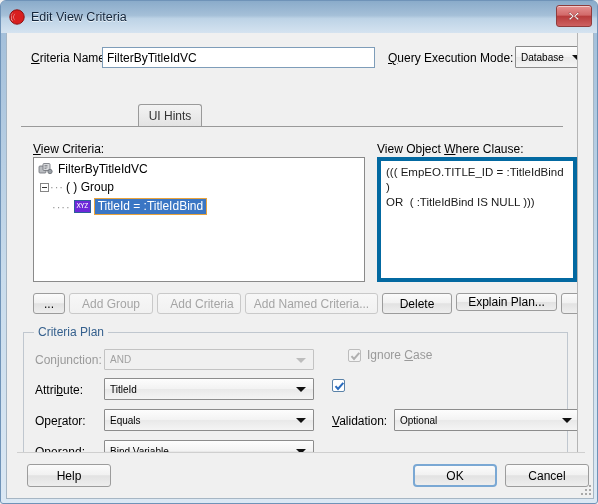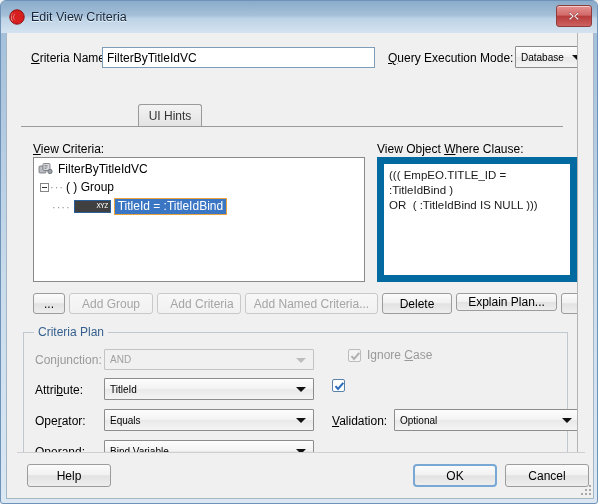--- a/index.html
+++ b/index.html
@@ -97,21 +97,21 @@
   }
   .btn.disabled{color:#a5a5a5;border-color:#c9c9c9;
     background:linear-gradient(to bottom,#f7f7f7 0%,#f1f1f1 100%);}
   .btn.default{border:2px solid #7aa8d4;border-radius:4px;}
 
   
   .panel{
     box-sizing:border-box;background:#fff;border:1px solid #8a8a8a;
     overflow:hidden;position:relative;
   }
-  .panel.readonly{background:#fff;border:7px solid #0369a1;}
+  .panel.readonly{background:#fff;border:4px solid #0369a1;}
 
   
   .tabstrip{position:absolute;left:14px;top:70px;width:542px;height:24px;}
   .tab{
     position:absolute;top:0;height:23px;box-sizing:border-box;
     display:flex;align-items:center;justify-content:center;
     font-size:12px;border:1px solid #9a9a9a;border-bottom:none;
     border-radius:3px 3px 0 0;cursor:default;
   }
   .tab.active{background:#fff;color:#000;height:24px;border-color:#9a9a9a;}
@@ -146,22 +146,22 @@
     width:9px;height:9px;box-sizing:border-box;border:1px solid #868686;background:#fff;
     position:relative;flex:none;
   }
   .expander:before{content:"";position:absolute;left:1px;top:3px;width:5px;height:1px;background:#333;}
   .sel-node{
     background:#3a76c4;color:#fff;border:1px solid #e8a33d;
     padding:0 3px;line-height:15px;height:15px;display:inline-block;
   }
   .xyz-icon{
     width:15px;height:11px;flex:none;margin-right:3px;border:1px solid #2c5f99;
-    background:#404040;color:#fff;font-size:7px;line-height:10px;text-align:center;
-    font-family:"DejaVu Sans Mono",monospace;letter-spacing:-.5px;padding-left:20px;
+    background:#6d28d9;color:#fff;font-size:7px;line-height:10px;text-align:center;
+    font-family:"DejaVu Sans Mono",monospace;letter-spacing:-.5px;
   }
   .dotline{color:#909090;font-size:11px;letter-spacing:1px;}
 
   .wherebox{
     font-size:11.5px;line-height:15px;color:#1a1a1a;padding:4px 5px;
     font-family:"Liberation Sans",sans-serif;white-space:pre-wrap;
   }
 
   
   #bottombar{position:absolute;left:0;bottom:0;width:588px;height:46px;background:#f0f0f0;}

